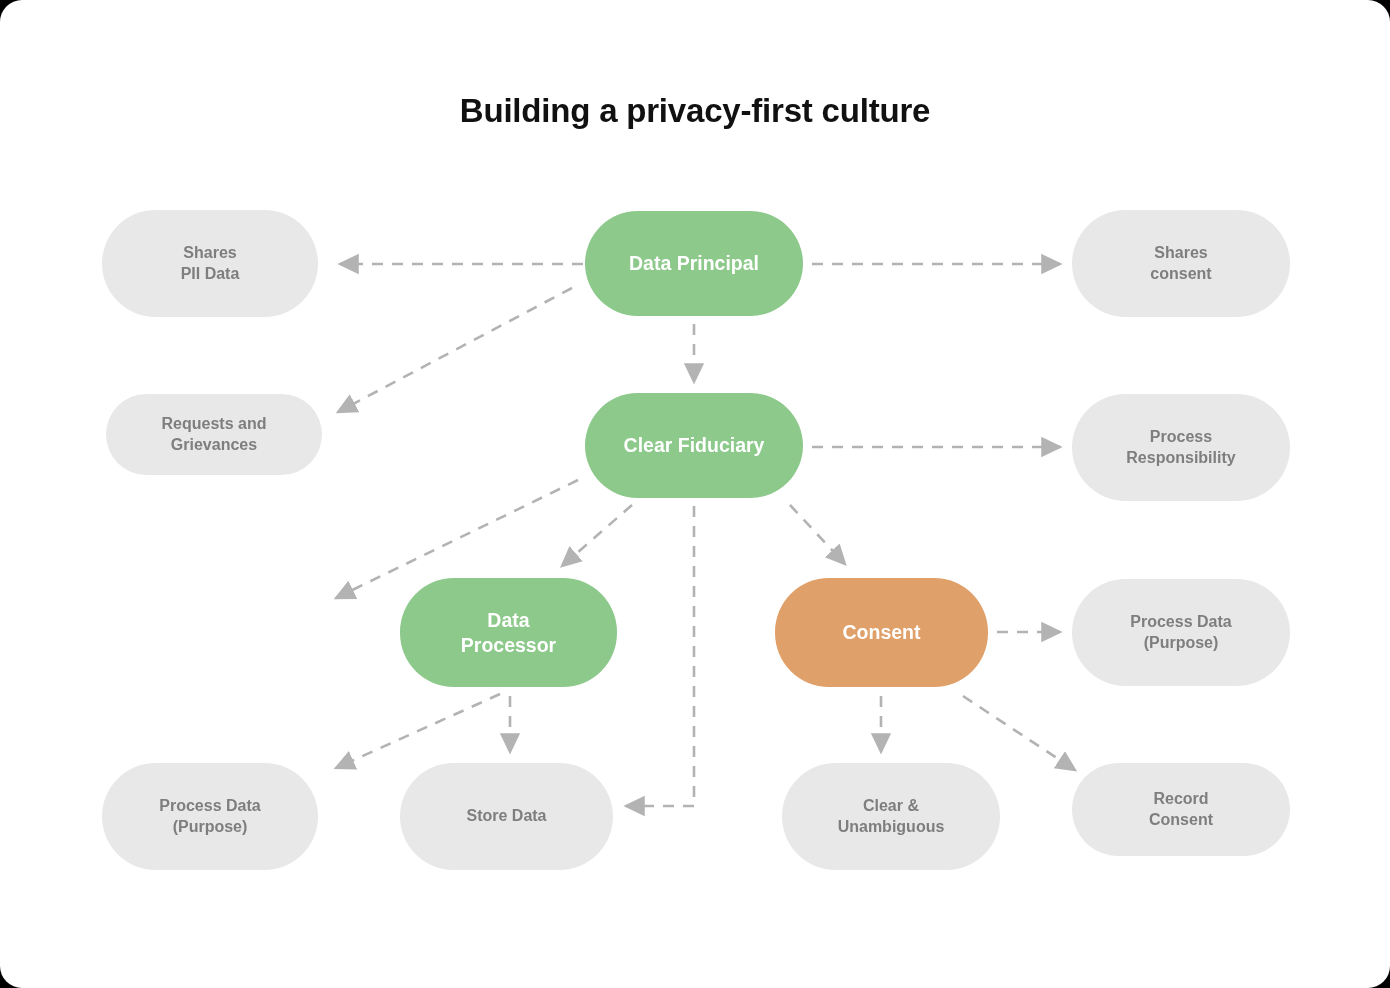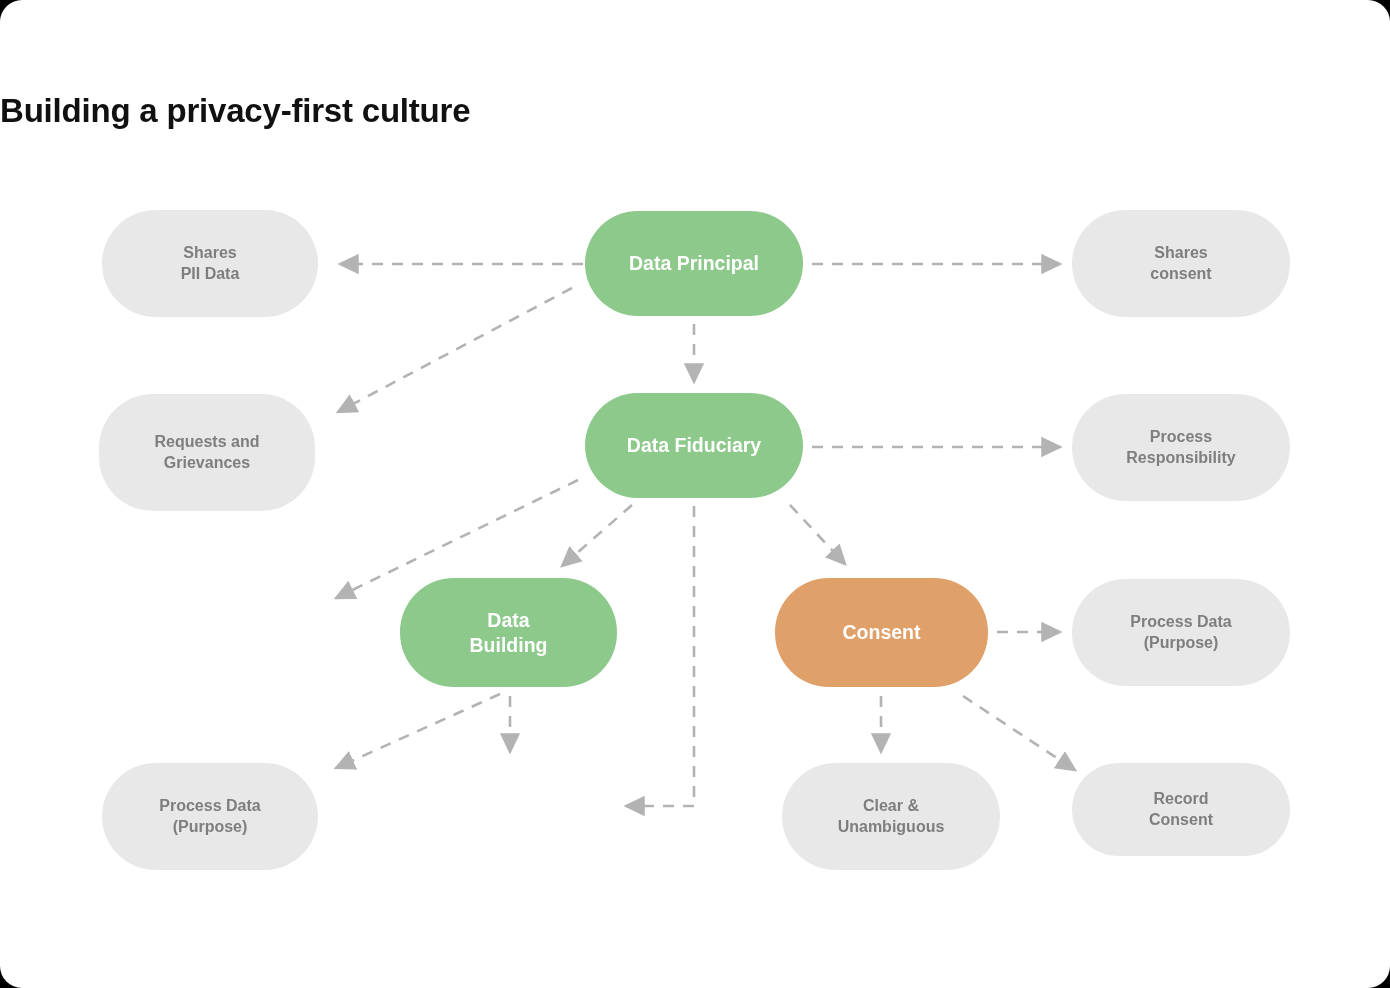--- a/index.html
+++ b/index.html
@@ -19,20 +19,21 @@
     height: 988px;
     background: #FFFFFF;
     border-radius: 22px;
     overflow: hidden;
   }
   #title {
     position: absolute;
     left: 0;
     top: 92px;
     width: 1390px;
+    text-align: center;
     font-size: 33px;
     font-weight: bold;
     color: #111111;
     letter-spacing: -0.2px;
   }
   #edges {
     position: absolute;
     left: 0;
     top: 0;
     width: 1390px;
@@ -123,54 +124,57 @@
 
   <div class="node green" style="left:585px;top:211px;width:218px;height:105px;">
     <span class="lbl">Data Principal</span>
   </div>
 
   <div class="node gray" style="left:1072px;top:210px;width:218px;height:107px;">
     <span class="lbl">Shares
 consent</span>
   </div>
 
-  <div class="node gray" style="left:99px;top:394px;width:216px;height:117px;">
+  <div class="node gray" style="left:106px;top:394px;width:216px;height:81px;">
     <span class="lbl">Requests and
 Grievances</span>
   </div>
 
   <div class="node green" style="left:585px;top:393px;width:218px;height:105px;">
-    <span class="lbl">Data Fiduciary</span>
+    <span class="lbl">Clear Fiduciary</span>
   </div>
 
   <div class="node gray" style="left:1072px;top:394px;width:218px;height:107px;">
     <span class="lbl">Process
 Responsibility</span>
   </div>
 
 
   <div class="node green" style="left:400px;top:578px;width:217px;height:109px;">
     <span class="lbl">Data
-Building</span>
+Processor</span>
   </div>
 
   <div class="node orange" style="left:775px;top:578px;width:213px;height:109px;">
     <span class="lbl">Consent</span>
   </div>
 
   <div class="node gray" style="left:1072px;top:579px;width:218px;height:107px;">
     <span class="lbl">Process Data
 (Purpose)</span>
   </div>
 
   <div class="node gray" style="left:102px;top:763px;width:216px;height:107px;">
     <span class="lbl">Process Data
 (Purpose)</span>
   </div>
 
+  <div class="node gray" style="left:400px;top:763px;width:213px;height:107px;">
+    <span class="lbl">Store Data</span>
+  </div>
 
   <div class="node gray" style="left:782px;top:763px;width:218px;height:107px;">
     <span class="lbl">Clear &amp;
 Unambiguous</span>
   </div>
 
   <div class="node gray" style="left:1072px;top:763px;width:218px;height:93px;">
     <span class="lbl">Record
 Consent</span>
   </div>

